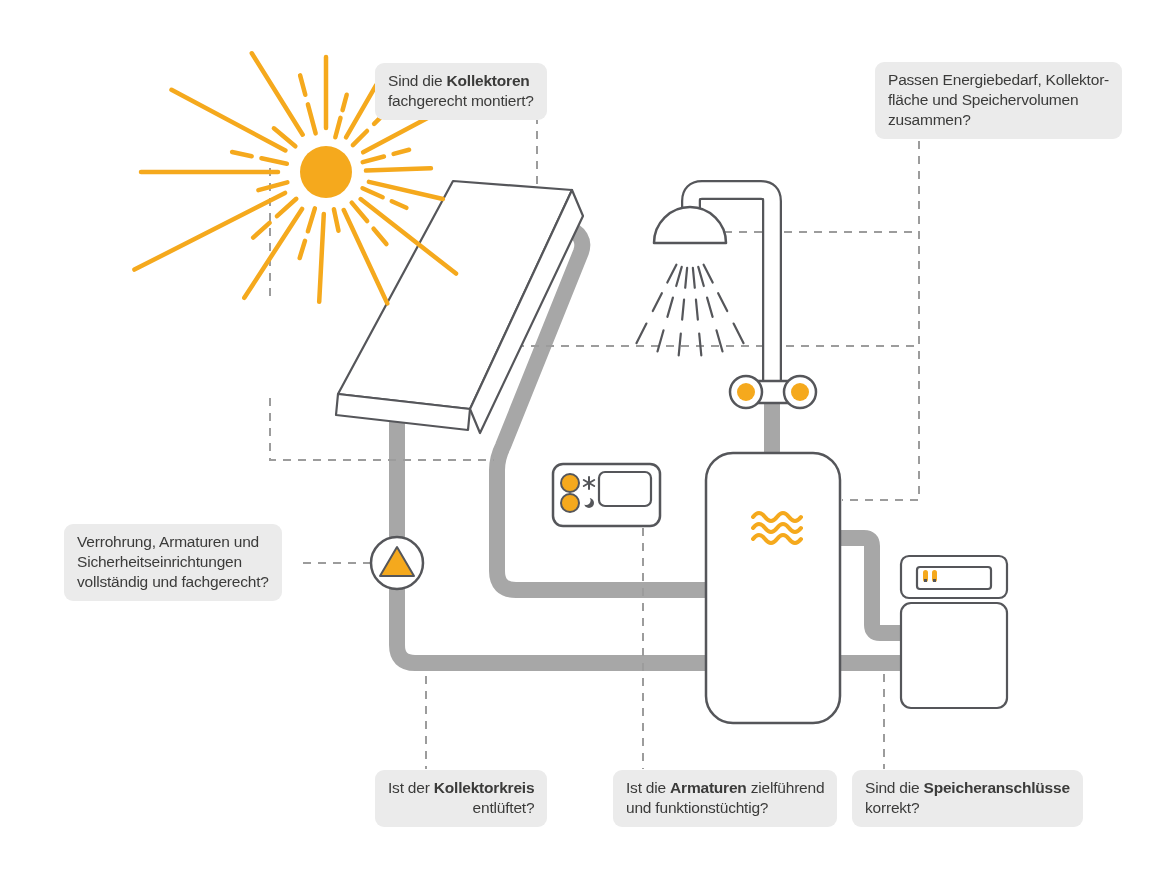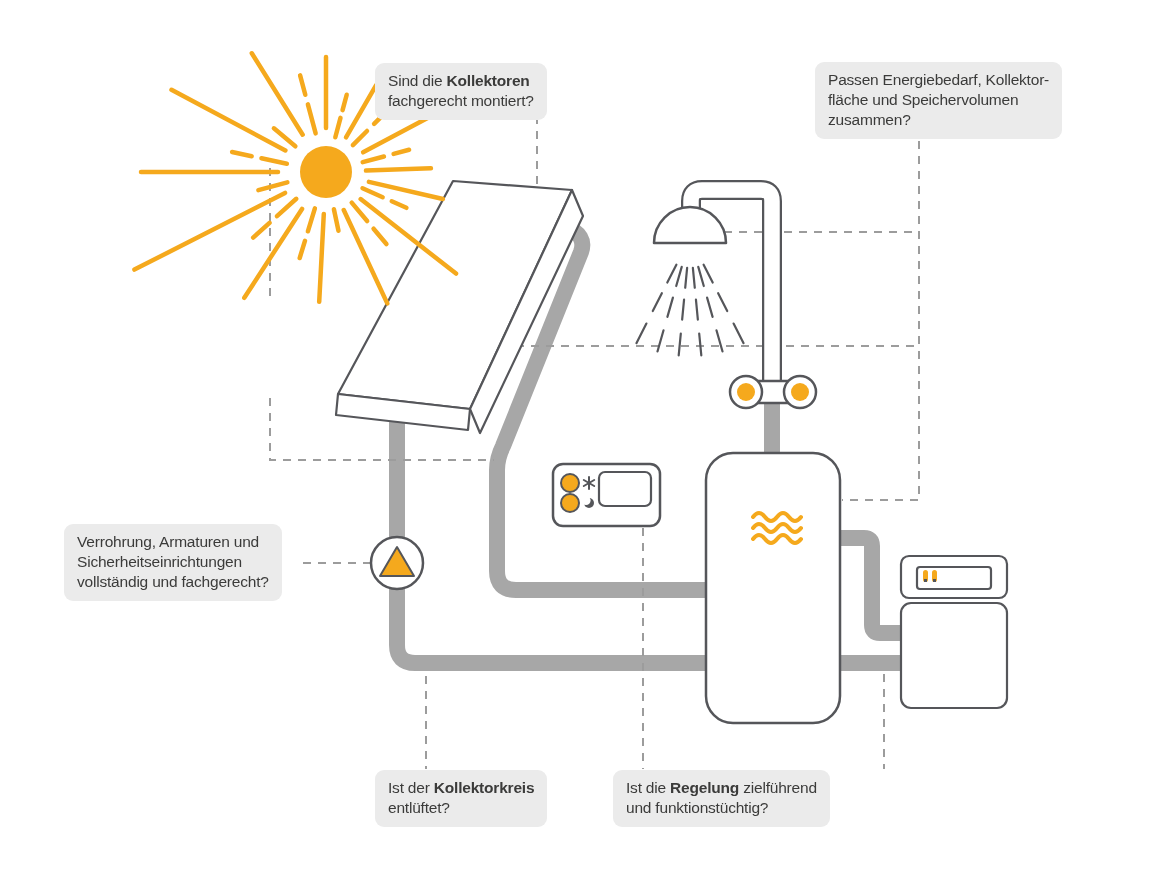--- a/index.html
+++ b/index.html
@@ -185,29 +185,31 @@
 
     <g>
       <circle class="outline thick" cx="397" cy="563" r="26"></circle>
       <path class="accent-stroked" d="M 397 547 L 380 576 L 414 576 Z"></path>
     </g>
   </svg>
 
   <div class="callout" style="left:375px;top:63px;"><span class="b" style="font-weight:400">Sind die </span><span class="b">Kollektoren</span><span>
 fachgerecht montiert?</span></div>
 
-  <div class="callout" style="left:815px;top:62px;"><span>Passen Energiebedarf, Kollektor-
+  <div class="callout" style="left:875px;top:62px;"><span>Passen Energiebedarf, Kollektor-
 fläche und Speichervolumen
 zusammen?</span><span class="b"></span><span></span></div>
 
 
   <div class="callout" style="left:64px;top:524px;"><span>Verrohrung, Armaturen und
 Sicherheitseinrichtungen
 vollständig und fachgerecht?</span><span class="b"></span><span></span></div>
 
-  <div class="callout" style="left:375px;top:770px;"><span>Ist der </span><span class="b">Kollektorkreis</span><span>
+  <div class="callout" style="left:375px;top:770px;text-align:right;"><span>Ist der </span><span class="b">Kollektorkreis</span><span>
 entlüftet?</span></div>
 
-  <div class="callout" style="left:613px;top:770px;"><span>Ist die </span><span class="b">Regelung</span><span> zielführend
+  <div class="callout" style="left:613px;top:770px;"><span>Ist die </span><span class="b">Armaturen</span><span> zielführend
 und funktionstüchtig?</span></div>
 
+  <div class="callout" style="left:852px;top:770px;"><span>Sind die </span><span class="b">Speicheranschlüsse</span><span>
+korrekt?</span></div>
 
 </div>
 
 </body></html>

